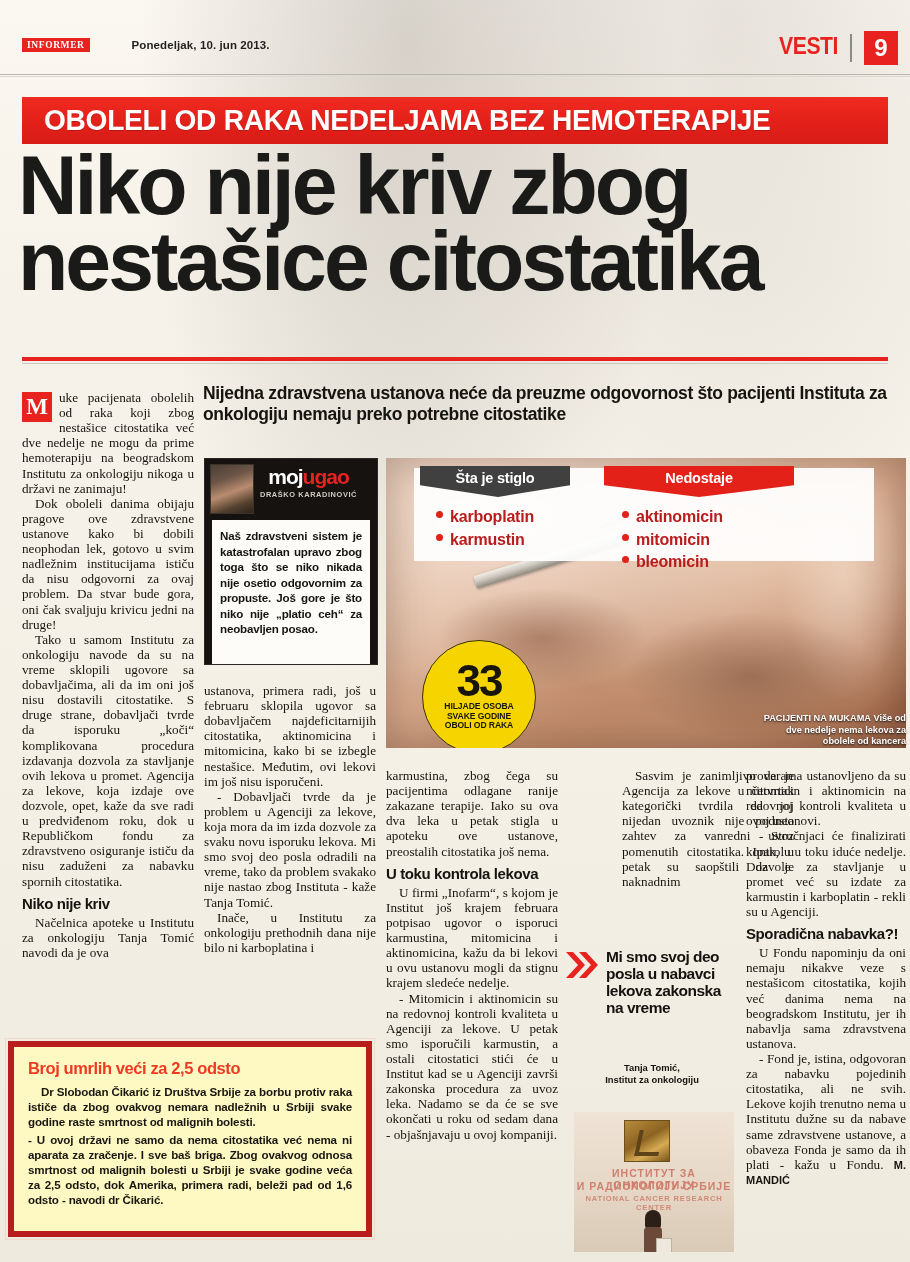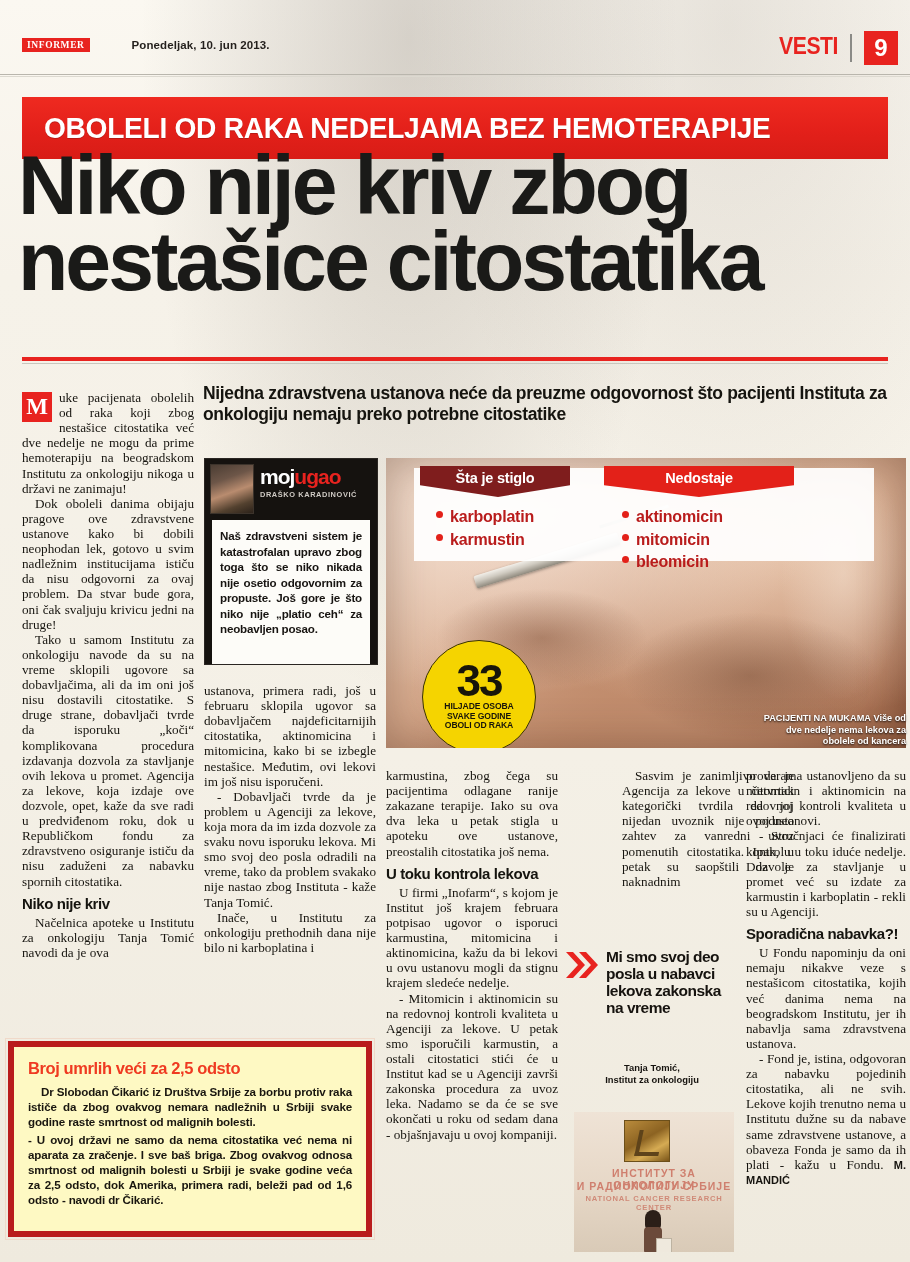--- a/index.html
+++ b/index.html
@@ -38,21 +38,21 @@
   .pagenum{
     position:absolute;right:12px;top:31px;width:34px;height:34px;background:#e8231f;color:#fff;
     font-family:"Liberation Sans",sans-serif;font-weight:bold;font-size:24px;
     display:flex;align-items:center;justify-content:center;
   }
   .mast-rule{position:absolute;left:0;right:0;top:74px;height:1px;background:#b9b6ad;}
   .mast-rule2{position:absolute;left:0;right:0;top:76px;height:1px;background:#dcd9d0;}
 
   
   .kicker{
-    position:absolute;left:22px;top:97px;width:866px;height:62px;
+    position:absolute;left:22px;top:97px;width:866px;height:47px;
     background:linear-gradient(180deg,#ef2a20 0%,#e3201a 55%,#d81c16 100%);
     display:flex;align-items:center;
   }
   .kicker span{
     color:#fff;font-family:"Liberation Sans",sans-serif;font-weight:bold;
     font-size:29px;letter-spacing:-.3px;margin-left:22px;transform:scaleX(.97);transform-origin:left center;
     text-shadow:0 1px 0 rgba(0,0,0,.18);
   }
 
   
@@ -92,21 +92,21 @@
   .subhead{
     font-family:"Liberation Sans",sans-serif;font-weight:bold;font-size:15px;
     color:#15140f;margin:6px 0 3px 0;letter-spacing:-.4px;
   }
 
   
   .mojugao{
     position:absolute;left:204px;top:458px;width:172px;height:205px;background:#15120f;
     border:1px solid #2a2622;
   }
-  .mu-head{display:flex;align-items:flex-start;padding:5px 6px 0 5px;gap:6px;}
+  .mu-head{display:flex;align-items:flex-start;padding:5px 6px 0 5px;gap:6px;text-align:center;}
   .mu-photo{
     width:42px;height:48px;flex:0 0 42px;
     background:linear-gradient(160deg,#4b3d33 0%,#6d5648 30%,#b98c6f 55%,#53412f 80%,#2c221a 100%);
     border:1px solid #3c332b;
   }
   .mu-titlewrap{padding-top:2px;}
   .mu-title{font-family:"Liberation Sans",sans-serif;font-weight:bold;font-size:21px;letter-spacing:-1px;line-height:1;}
   .mu-title .moj{color:#fff;}
   .mu-title .ugao{color:#e8231f;}
   .mu-author{
@@ -146,21 +146,21 @@
   .ph-vignette{box-shadow:inset 0 0 46px rgba(60,30,15,.35);}
 
   
   .panel{
     position:absolute;left:28px;top:10px;width:460px;height:93px;background:rgba(255,255,255,.93);
   }
   .tab{
     position:absolute;top:-2px;height:26px;display:flex;align-items:center;justify-content:center;
     font-family:"Liberation Sans",sans-serif;font-weight:bold;font-size:14.5px;color:#fff;letter-spacing:-.2px;
   }
-  .tab-green{left:6px;width:150px;background:#7f1d1d;
+  .tab-green{left:6px;width:150px;background:#404040;
     clip-path:polygon(0 0,100% 0,100% 62%,52% 100%,0 62%);height:31px;}
   .tab-red{left:190px;width:190px;background:#e32119;
     clip-path:polygon(0 0,100% 0,100% 62%,50% 100%,0 62%);height:31px;}
   .tab span{margin-top:-7px;}
   .lst{position:absolute;top:38px;font-family:"Liberation Sans",sans-serif;font-weight:bold;
     font-size:16px;color:#b91c1c;line-height:1.42;letter-spacing:-.2px;}
   .lst li{list-style:none;position:relative;padding-left:14px;}
   .lst li:before{content:"";position:absolute;left:0;top:5px;width:7px;height:7px;border-radius:50%;background:#e32119;}
   .lst ul{margin:0;padding:0;}
   .lst-l{left:22px;}

